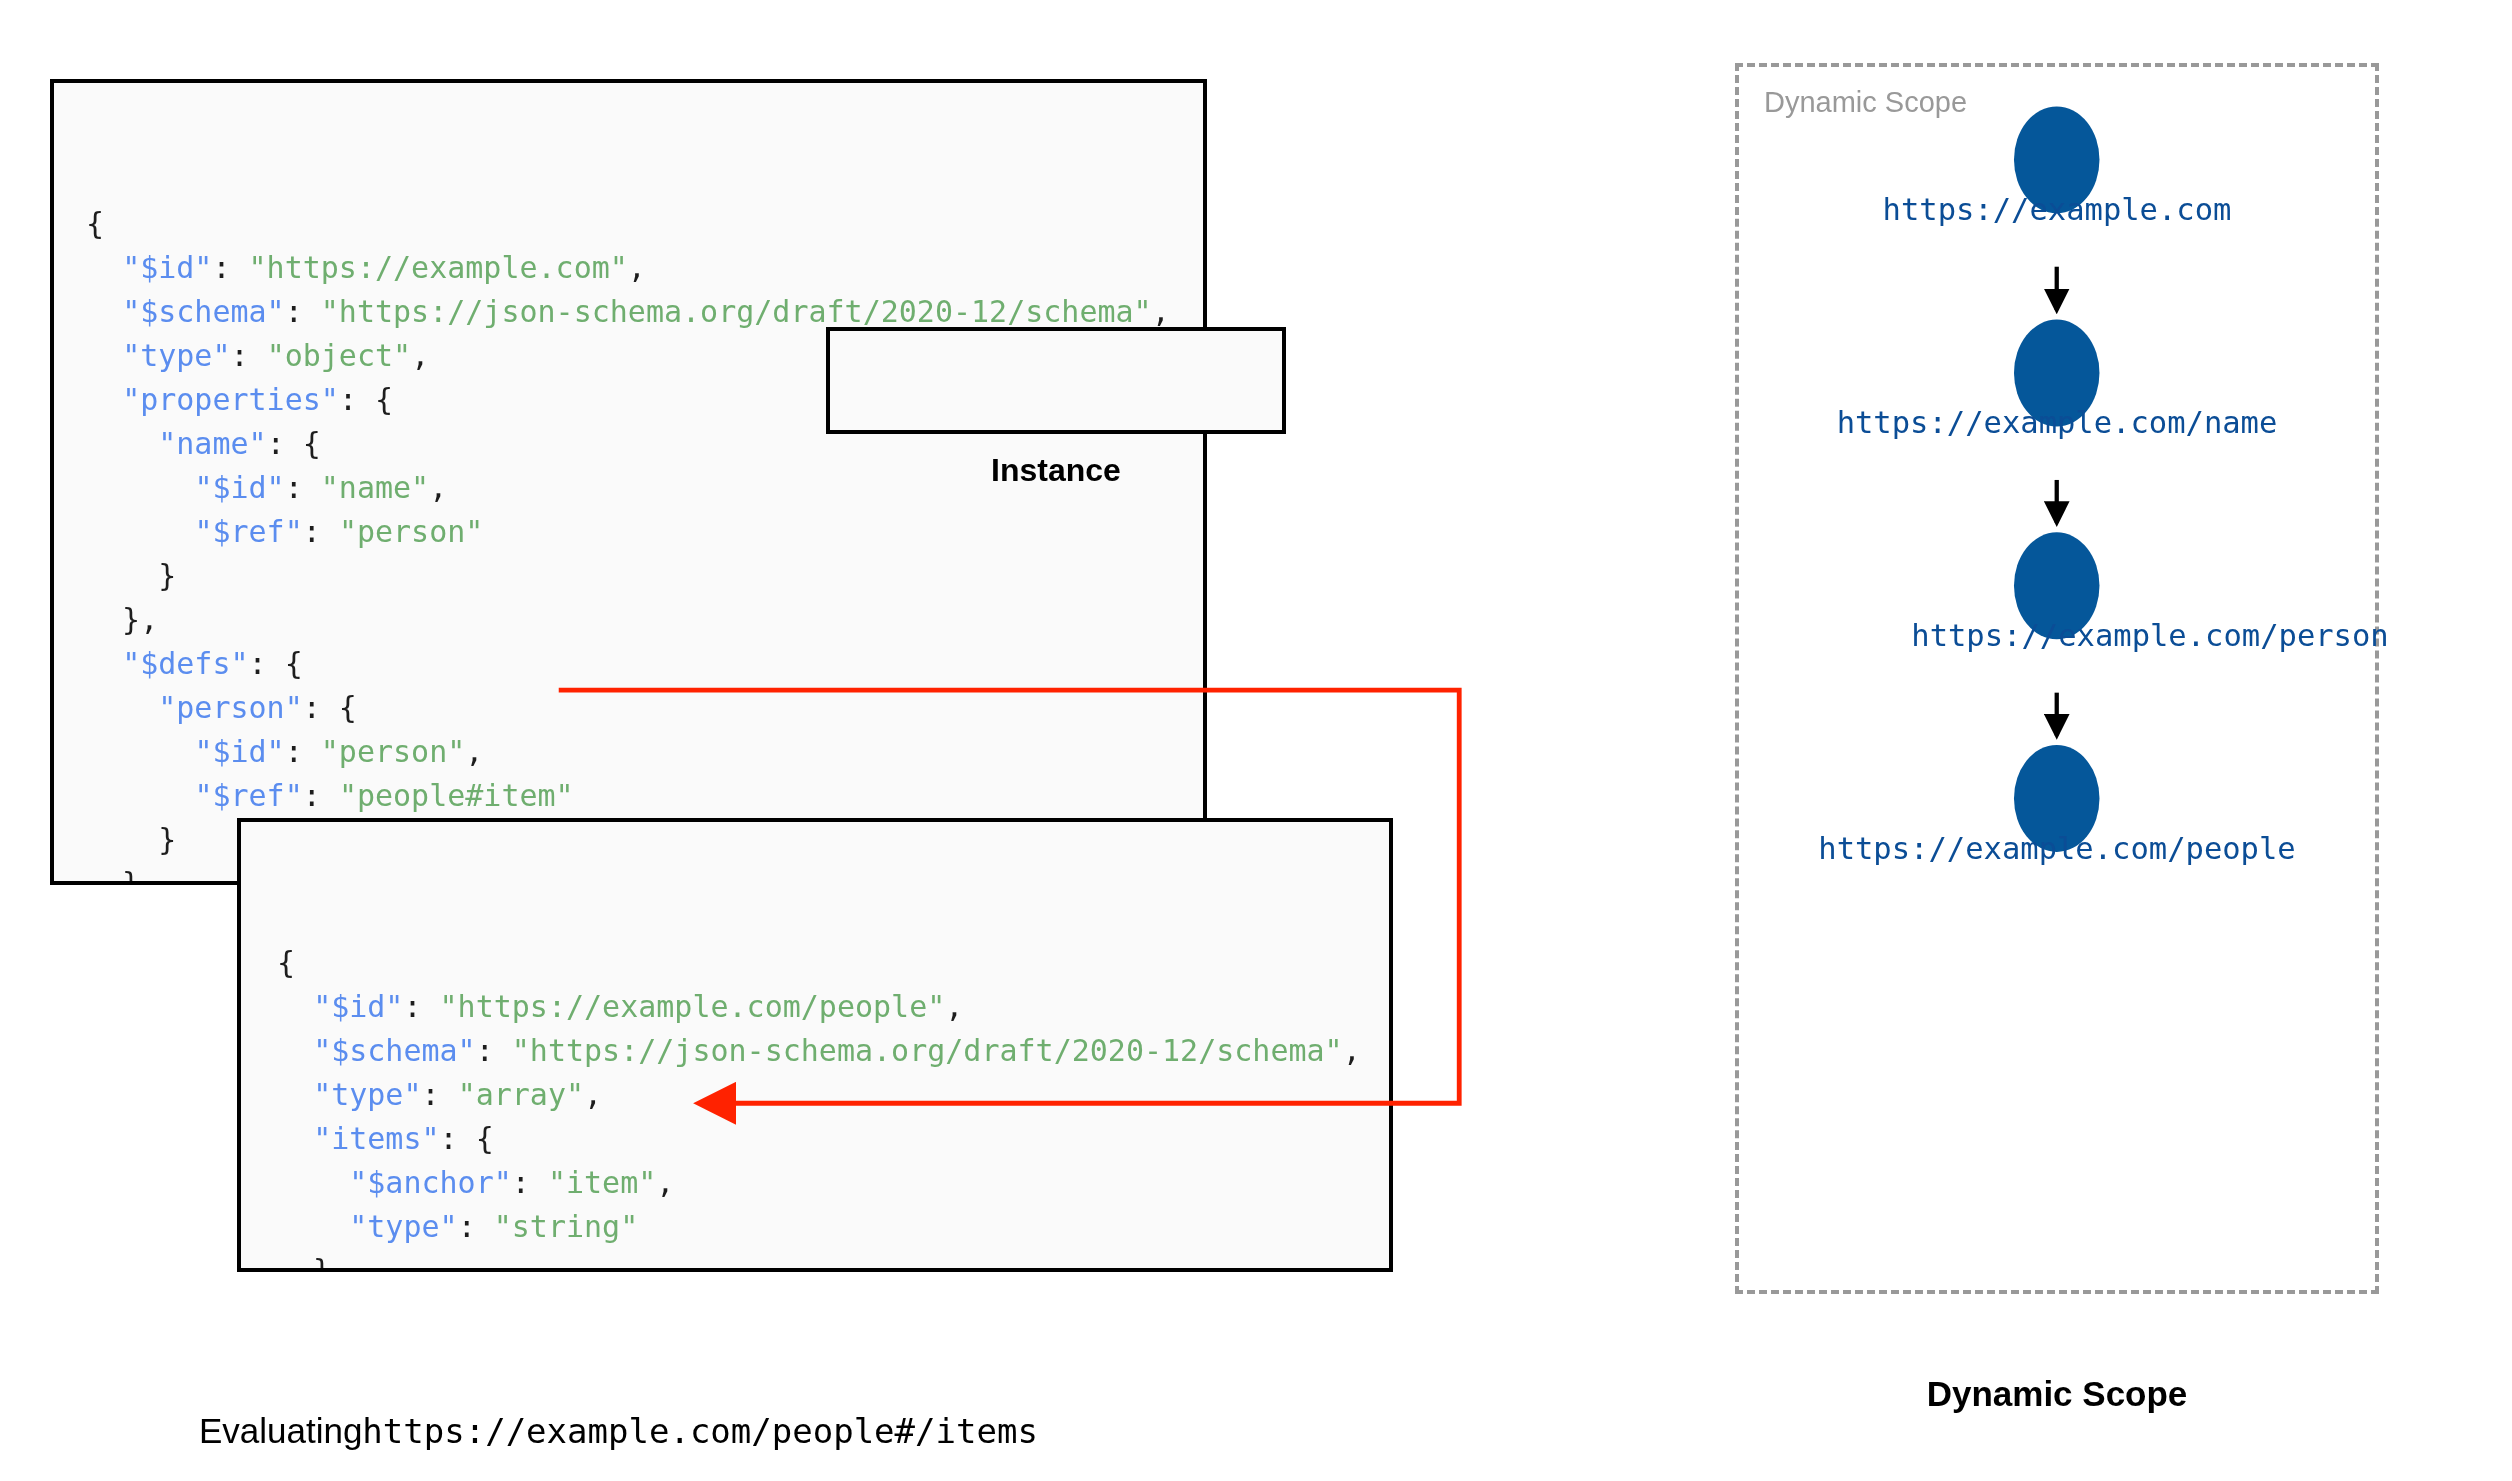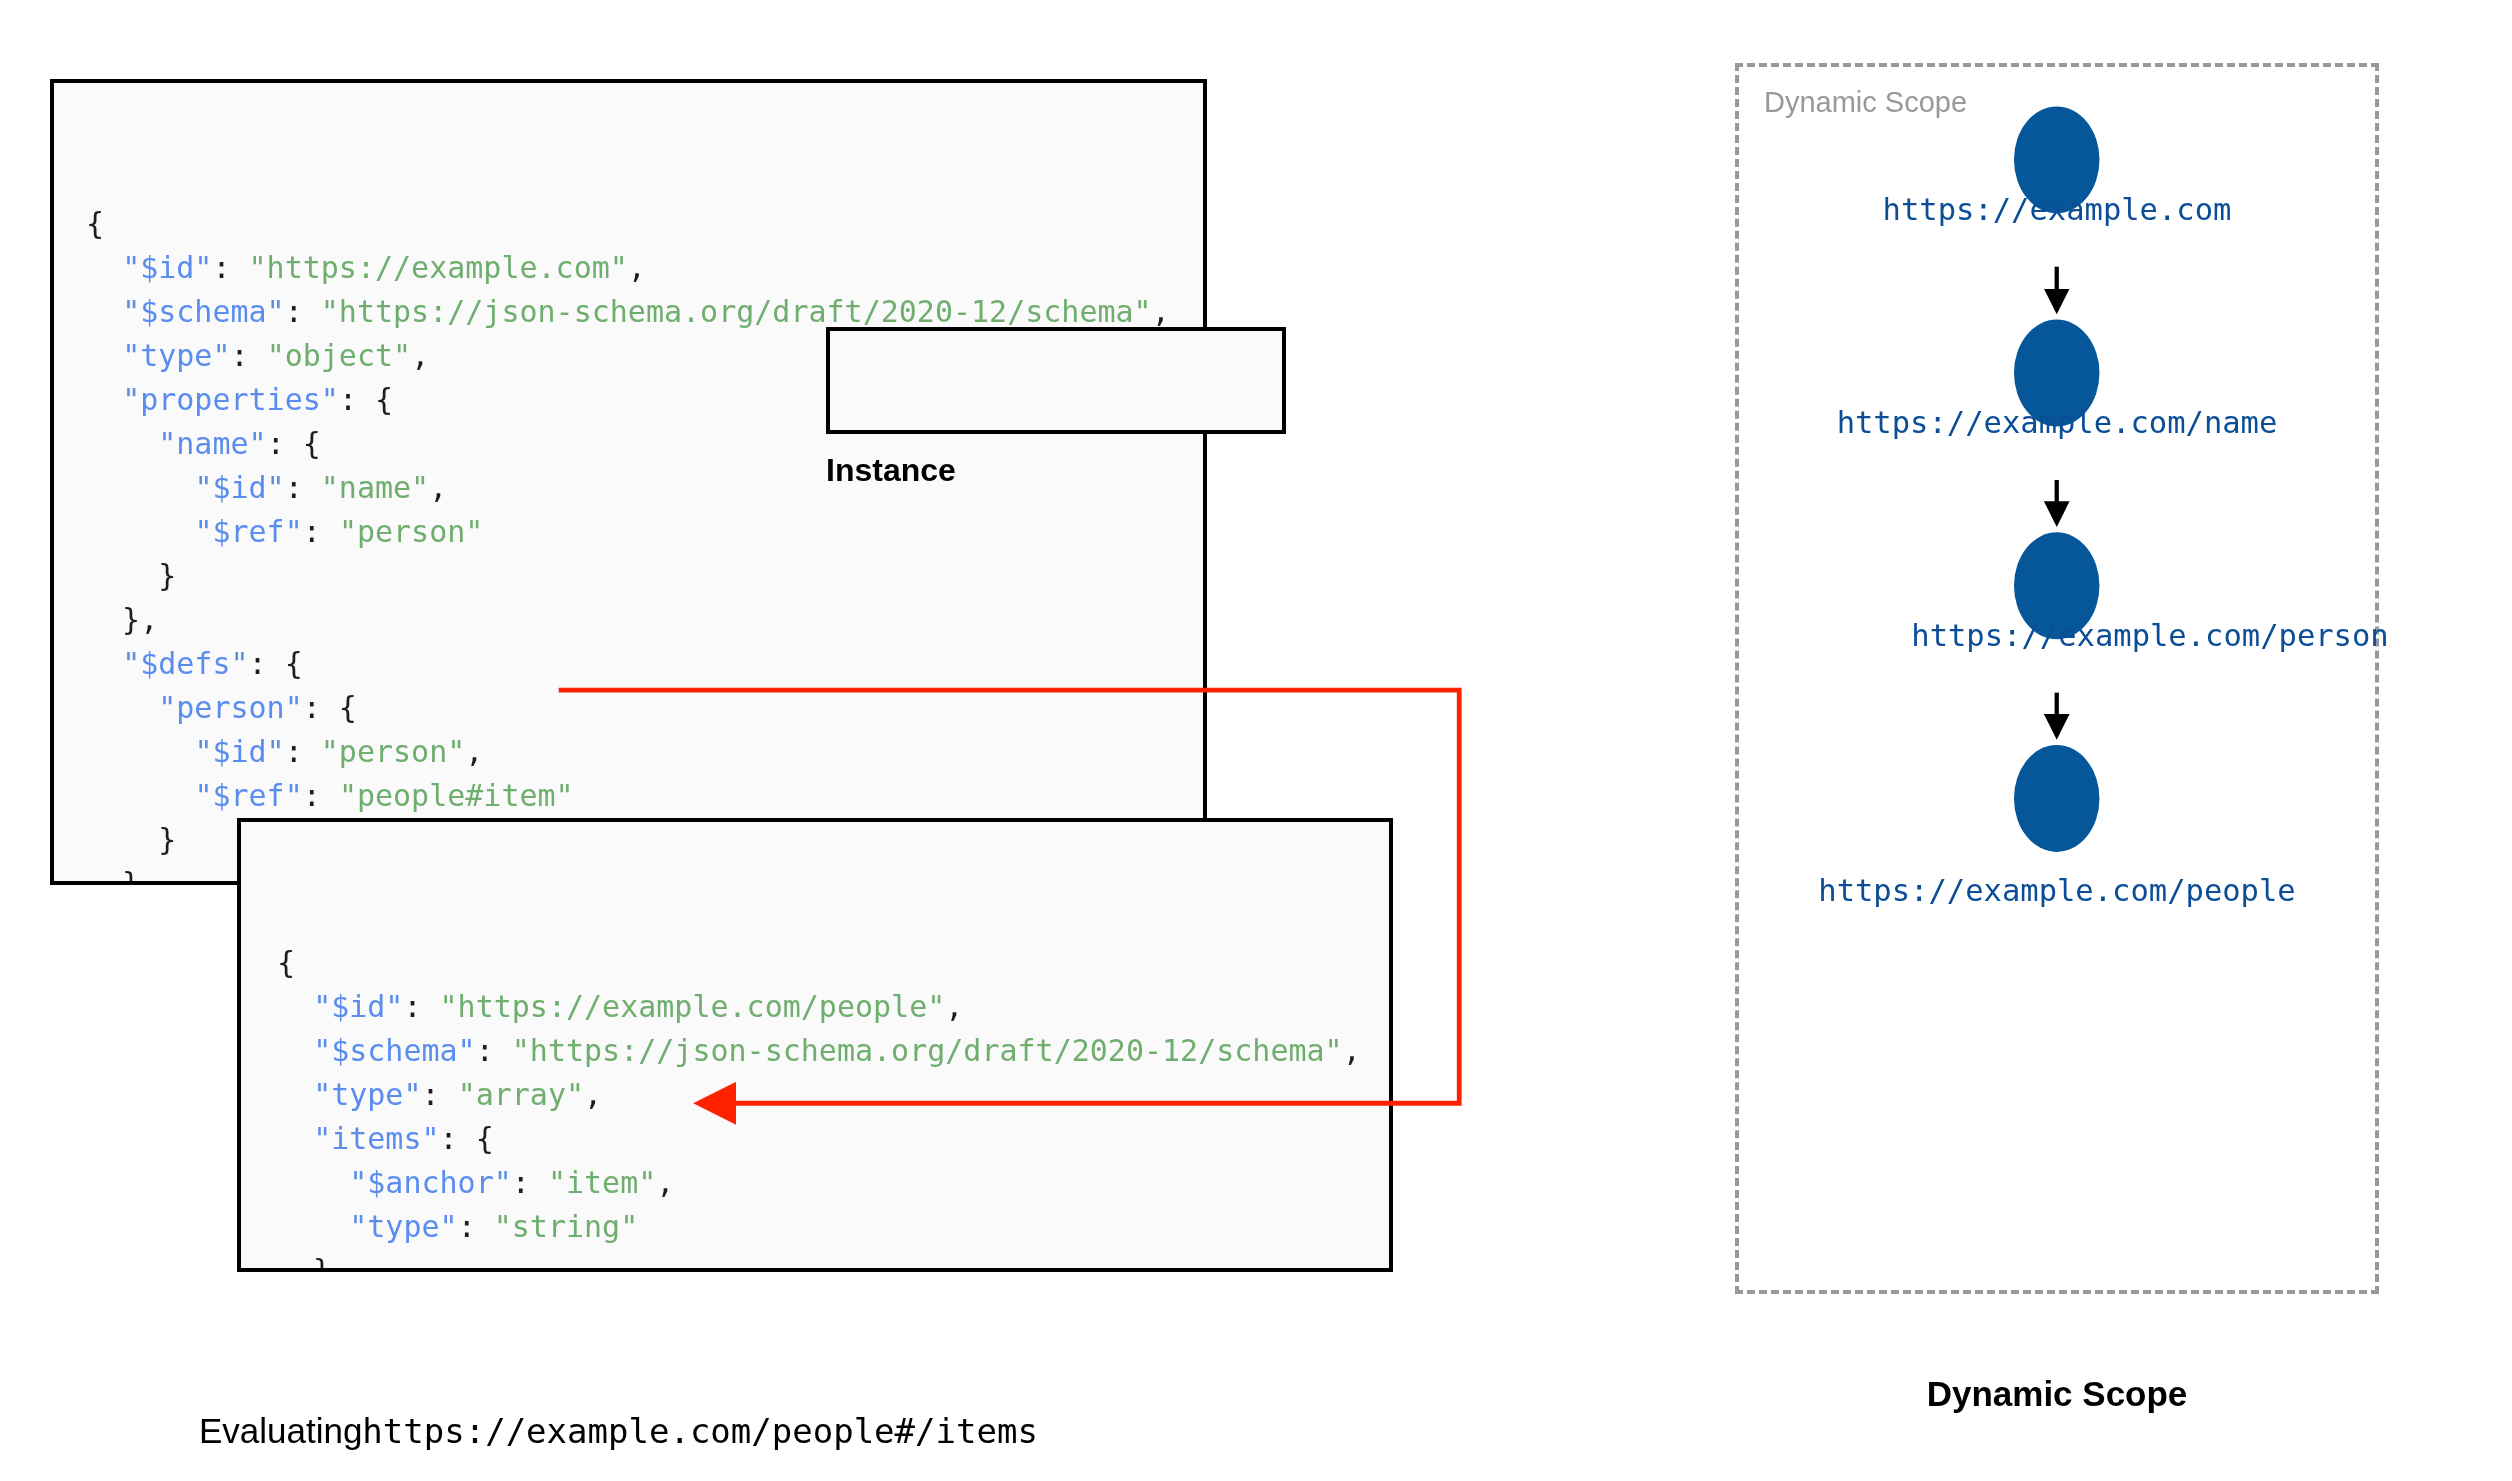--- a/index.html
+++ b/index.html
@@ -31,21 +31,21 @@
   #instance-box .code-inner{padding:30px 0 0 32px;}
   #schema-people-box .code-inner{padding:31px 0 0 36px;}
 
   .k{color:#5b8def;}   
   .s{color:#6fae6f;}   
   .p{color:#1d1d1d;}   
 
   
   #instance-caption{
     position:absolute;left:826px;top:452px;width:460px;
-    text-align:left;font-size:32px;font-weight:bold;color:#000;
+    text-align:center;font-size:32px;font-weight:bold;color:#000;
     z-index:7;
   }
 
   
   #ref-arrow{position:absolute;left:524px;top:657px;width:994px;height:481px;z-index:8;}
 
   
   #dynamic-scope-box{
     position:absolute;left:1735px;top:63px;width:644px;height:1231px;
     border:4.8px dashed #999999;box-sizing:border-box;background:transparent;
@@ -125,21 +125,21 @@
         <line x1="602" y1="780" x2="602" y2="860" stroke="#000" stroke-width="8" marker-end="url(#blkhead)"></line>
         <ellipse cx="602" cy="978" rx="80" ry="100" fill="#05579a"></ellipse>
         <line x1="602" y1="1178" x2="602" y2="1258" stroke="#000" stroke-width="8" marker-end="url(#blkhead)"></line>
         <ellipse cx="602" cy="1376" rx="80" ry="100" fill="#05579a"></ellipse>
       </g>
   </svg>
 
   <div class="node-label" id="scope-label-1" style="top: 405px;">https://example.com/name</div>
   <div class="node-label" id="scope-label-0" style="top: 192px;">https://example.com</div>
   <div class="node-label" id="scope-label-2" style="top: 618px;">https://example.com/person</div>
-  <div class="node-label" id="scope-label-3" style="top: 873px;">https://example.com/people</div>
+  <div class="node-label" id="scope-label-3" style="top: 831px;">https://example.com/people</div>
 
   <div id="evaluating-caption">
     <span class="bold">Evaluating</span><span class="mono">https://example.com/people#/items</span>
   </div>
 
   <div id="dynamic-scope-caption">Dynamic Scope</div>
 
 </div>
 
 

